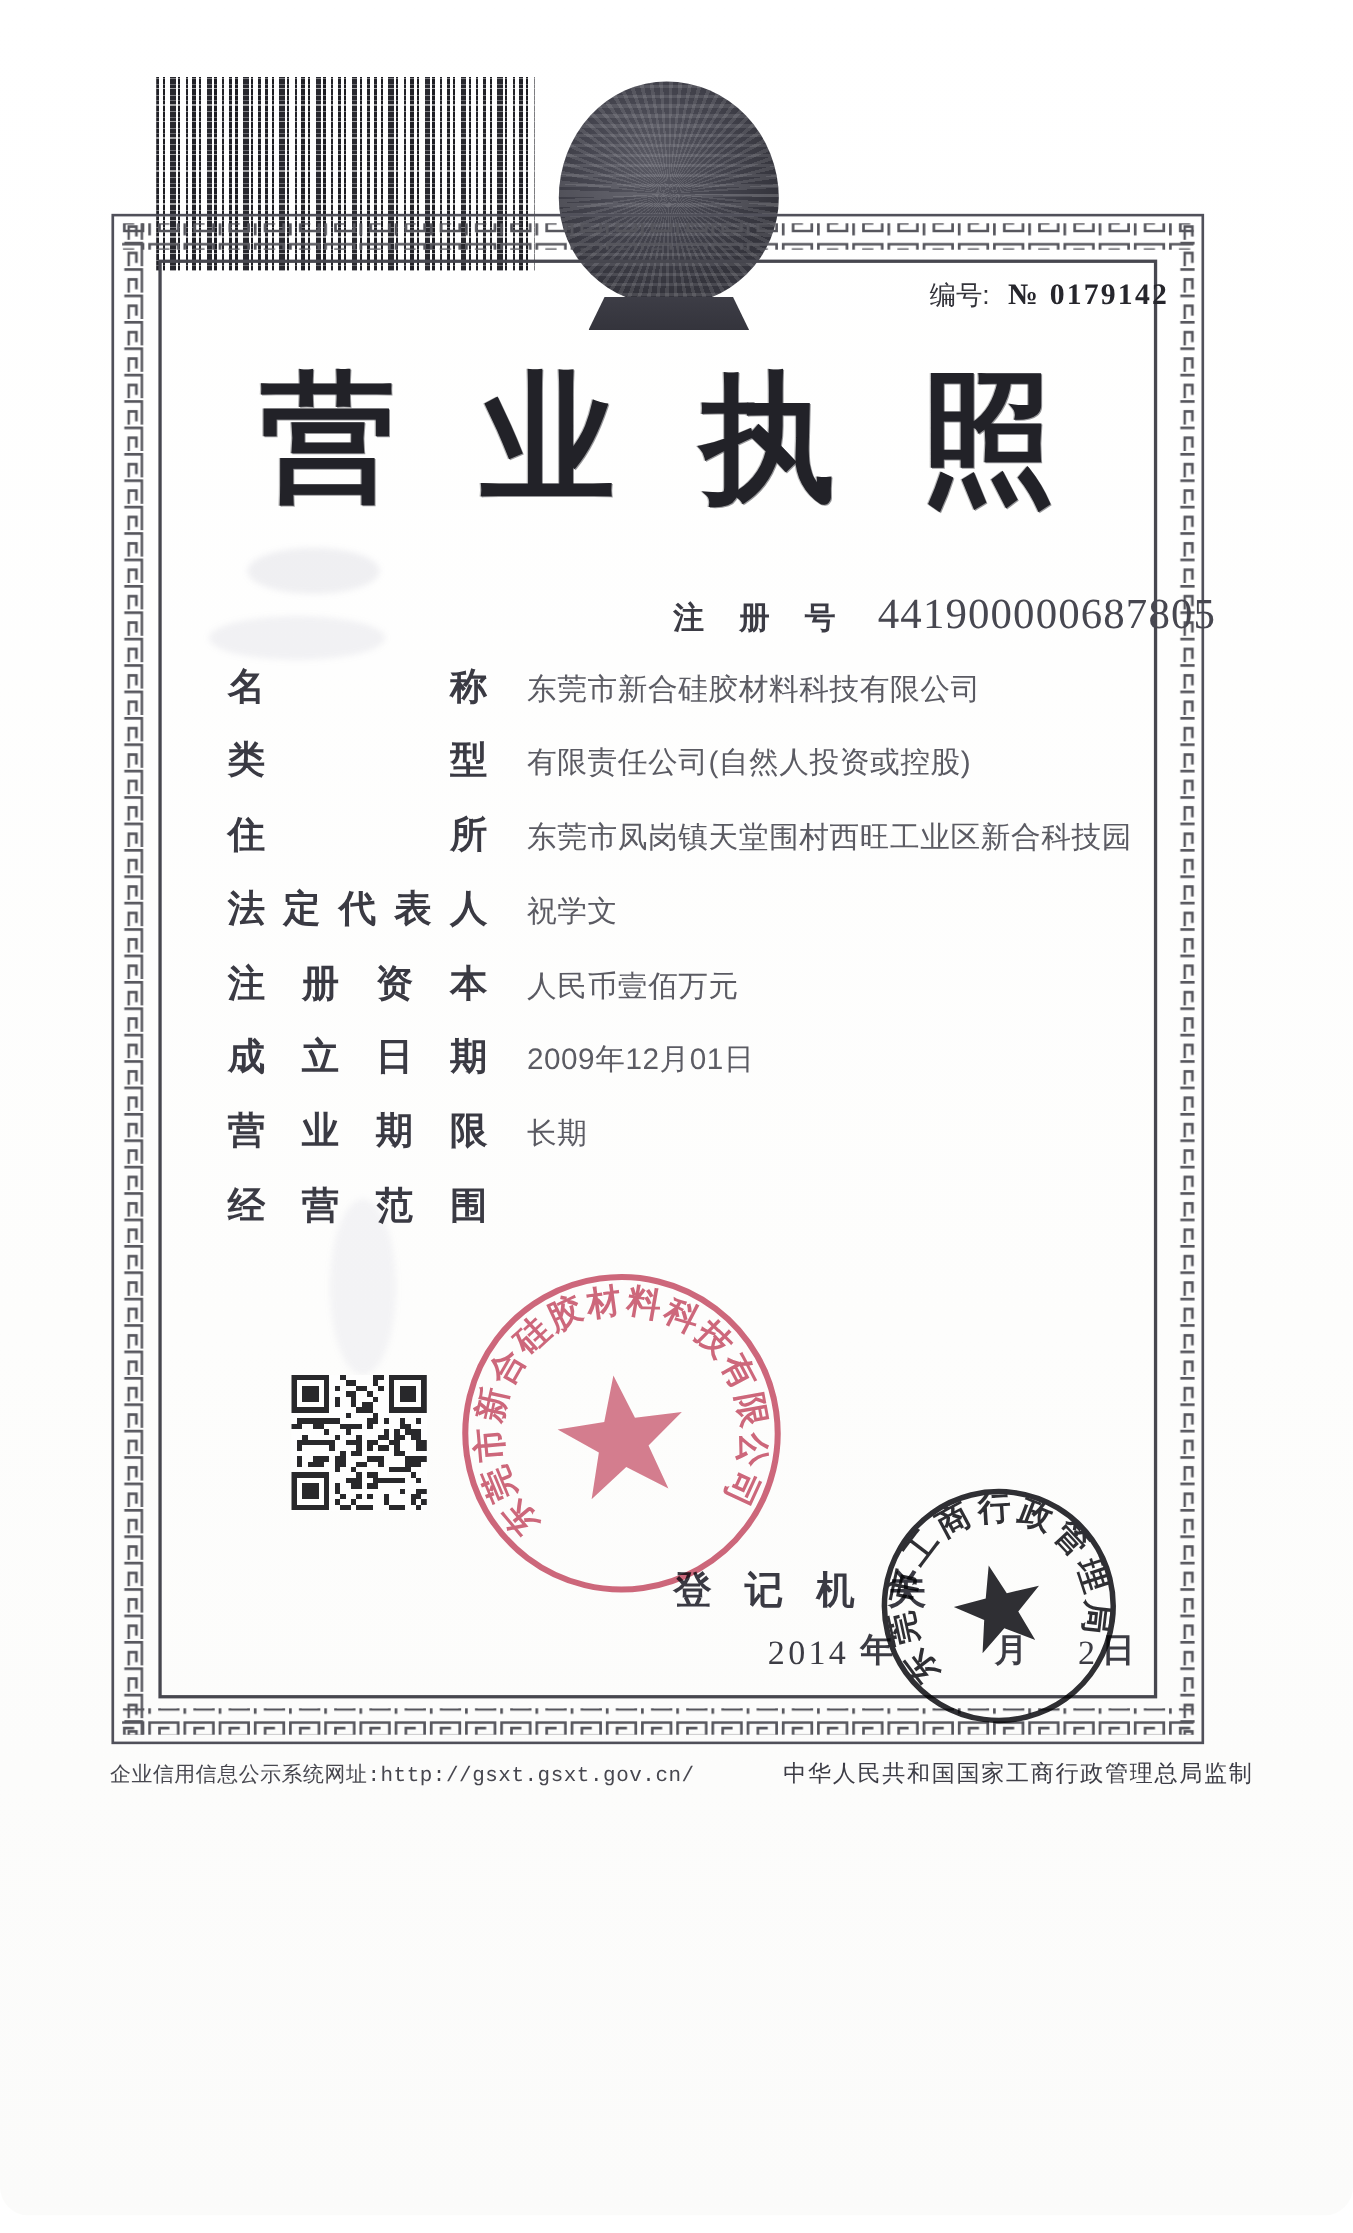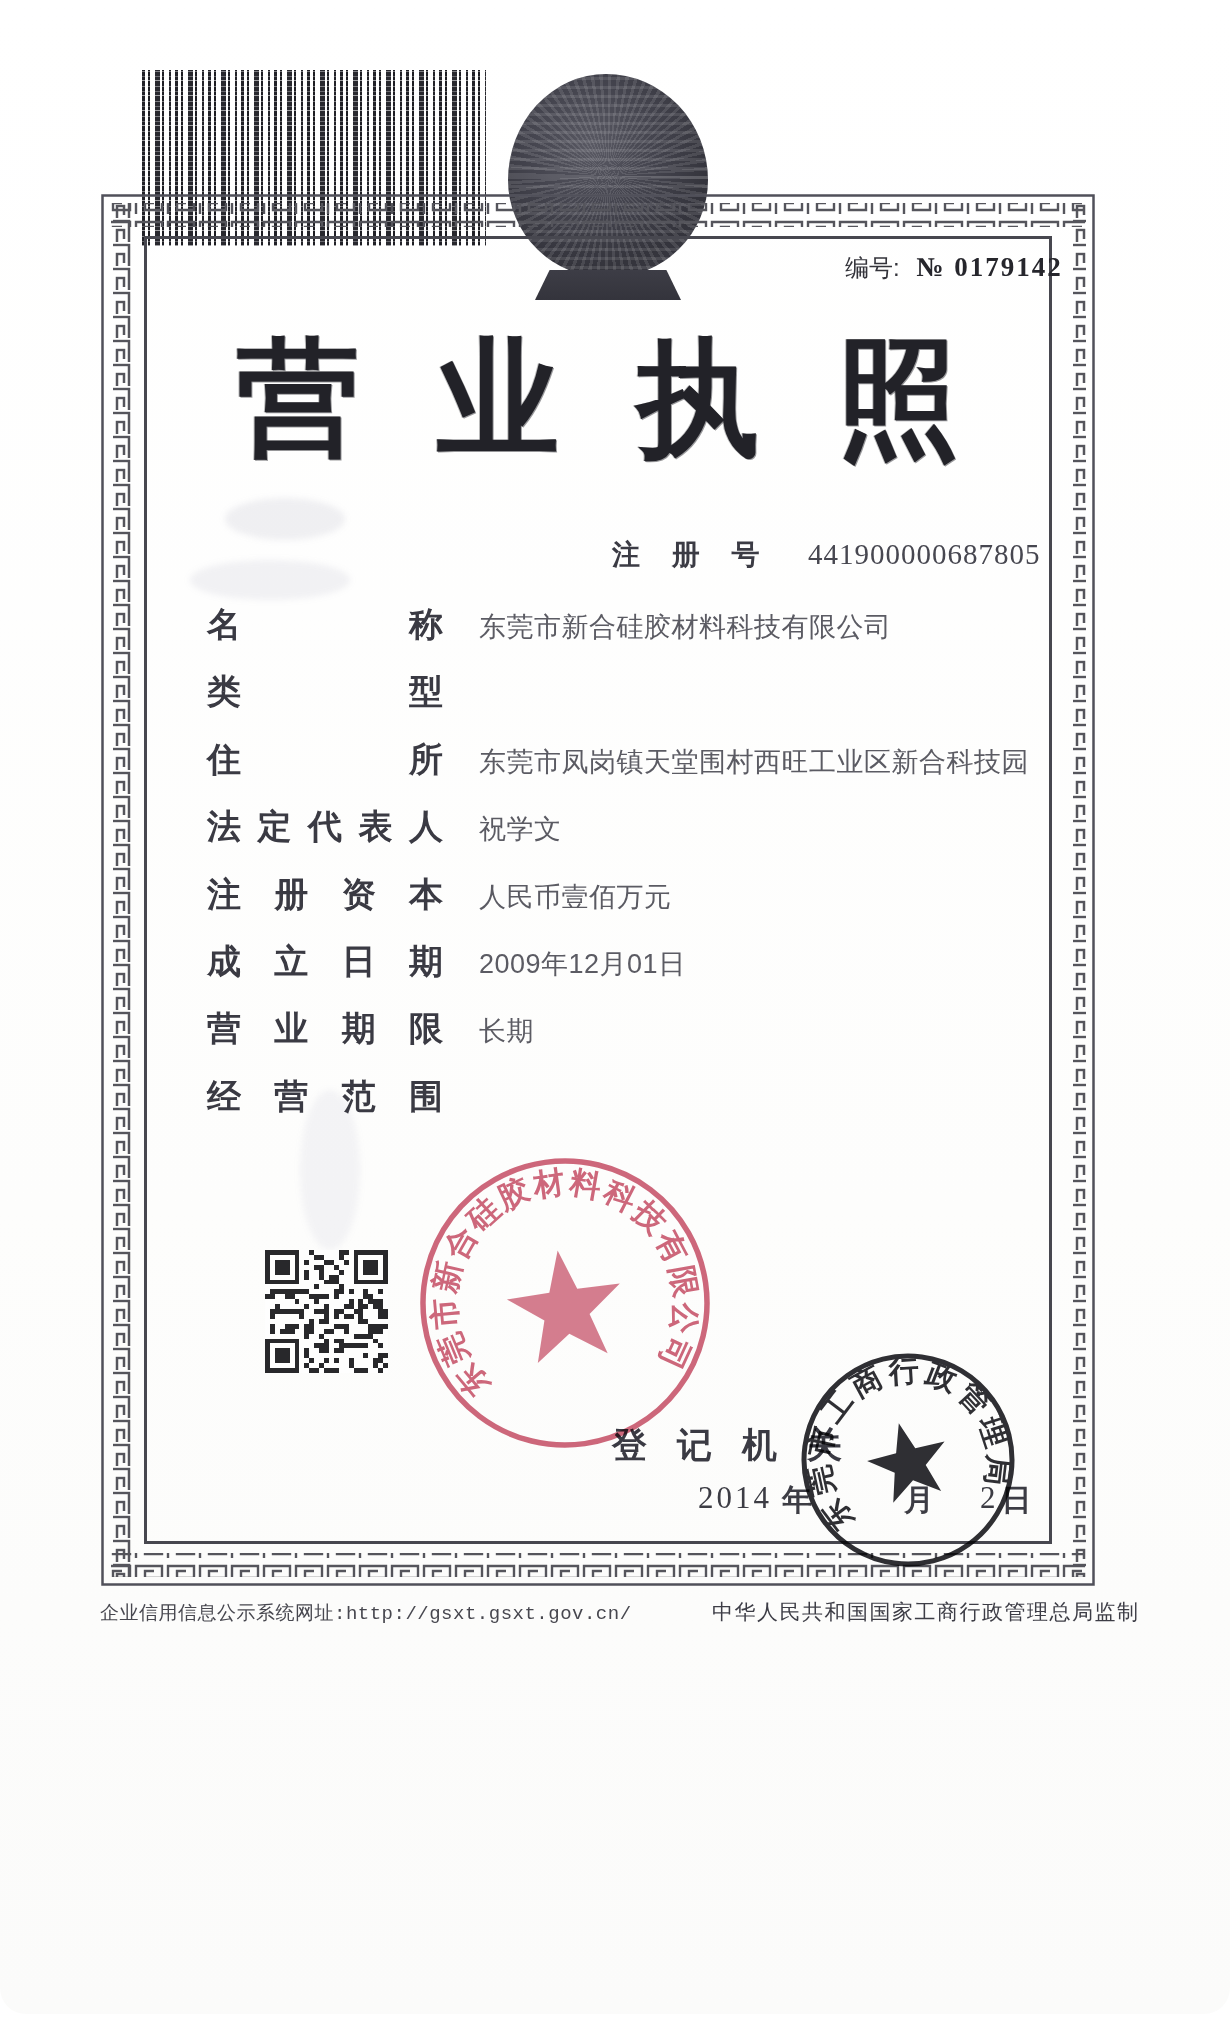--- a/index.html
+++ b/index.html
@@ -45,21 +45,21 @@
 
   
   .serial{position:absolute;left:845px;top:252px;font-size:24px;color:#33333a;white-space:nowrap;}
   .serial .no{font-family:"Liberation Serif", serif;font-weight:700;font-size:27px;letter-spacing:2px;margin-left:10px;color:#26262c;}
   .license-title{position:absolute;left:101px;top:322px;width:994px;text-align:center;
     font-size:122px;line-height:1.25;font-weight:900;color:#222228;
     letter-spacing:78px;text-indent:78px;transform:scaleY(1.04);
     text-shadow:1px 1px 0 rgba(25,25,30,.45), -1px 0 0 rgba(25,25,30,.3);}
   .regno{position:absolute;left:612px;top:536px;white-space:nowrap;color:#3c3c45;}
   .regno .lbl{font-size:28px;letter-spacing:12px;font-weight:600;color:#3b3b44;}
-  .regno .val{font-family:"Liberation Serif", serif;font-size:29px;letter-spacing:1px;margin-left:32px;color:#474750;}
+  .regno .val{font-family:"Liberation Serif", serif;font-size:39px;letter-spacing:1px;margin-left:22px;color:#474750;}
 
   
   .fields{position:absolute;left:207px;top:606px;width:880px;}
   .field-row{display:flex;align-items:baseline;height:67.4px;}
   .field-row.scope{height:auto;}
   .field-label{width:236px;flex:0 0 236px;font-size:34px;font-weight:600;color:#3a3a43;line-height:1.1;}
   .js-spread{display:flex;justify-content:space-between;}
   .field-value{margin-left:36px;font-size:27px;color:#5b5b63;letter-spacing:.5px;}
   .field-row.scope .field-value{font-size:22px;line-height:29.5px;width:650px;letter-spacing:.2px;color:#4c4c55;}
 
@@ -69,21 +69,21 @@
 
   
   .red-stamp{position:absolute;left:400px;top:1138px;width:330px;height:330px;opacity:.82;z-index:3;
     mix-blend-mode:multiply;filter:blur(.3px);}
   .black-stamp{position:absolute;left:782px;top:1334px;width:252px;height:252px;opacity:.92;z-index:3;
     mix-blend-mode:multiply;filter:blur(.2px);}
 
   
   .registrar{position:absolute;left:612px;top:1422px;font-size:35px;font-weight:600;
     letter-spacing:30px;color:#3a3a43;white-space:nowrap;z-index:1;}
-  .issue-date{position:absolute;left:698px;top:1480px;z-index:1;display:flex;align-items:flex-start;
+  .issue-date{position:absolute;left:698px;top:1480px;z-index:1;display:flex;align-items:flex-end;
     font-family:"Liberation Serif", serif;font-size:31px;color:#3c3c44;white-space:nowrap;}
   .issue-date .y{letter-spacing:3px;}
   .issue-date .u{font-family:"Liberation Sans", sans-serif;font-size:30px;font-weight:600;margin-left:10px;}
   .issue-date .u.month{margin-left:92px;}
   .issue-date .d{margin-left:46px;letter-spacing:2px;}
   .issue-date .u.day{margin-left:4px;}
 
   
   .footer-left{position:absolute;left:100px;top:1600px;font-family:"Liberation Mono", monospace;
     font-size:19px;color:#47474f;letter-spacing:.5px;}
@@ -141,20 +141,21 @@
           <span>名</span>
           <span>称</span>
         </div>
       <div class="field-value">东莞市新合硅胶材料科技有限公司</div>
     </div>
     <div class="field-row">
       <div class="field-label js-spread">
           <span>类</span>
           <span>型</span>
         </div>
+      <div class="field-value">有限责任公司(自然人投资或控股)</div>
     </div>
     <div class="field-row">
       <div class="field-label js-spread">
           <span>住</span>
           <span>所</span>
         </div>
       <div class="field-value">东莞市凤岗镇天堂围村西旺工业区新合科技园</div>
     </div>
     <div class="field-row">
       <div class="field-label js-spread">

